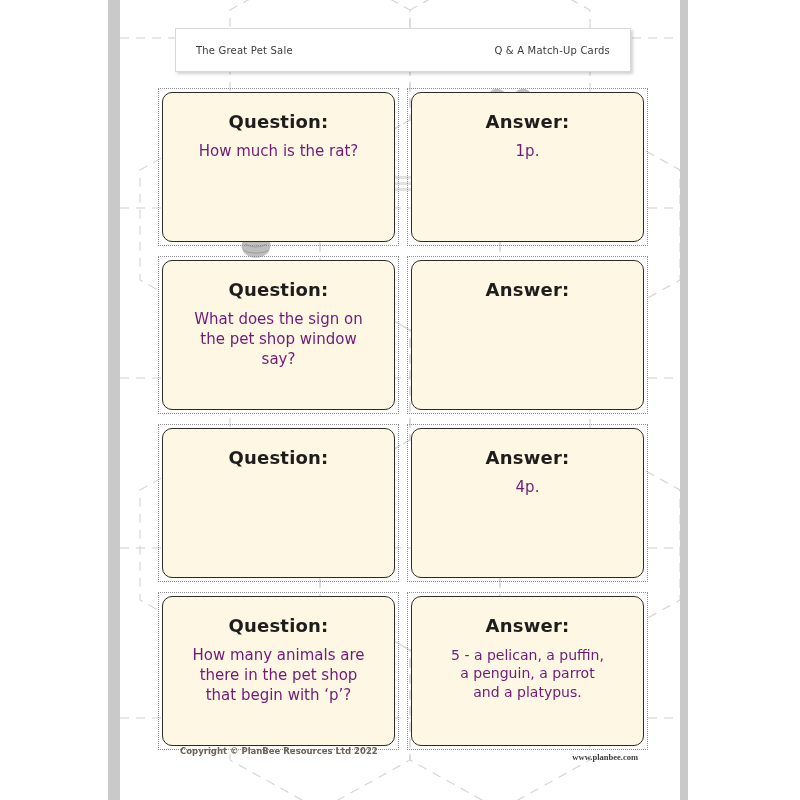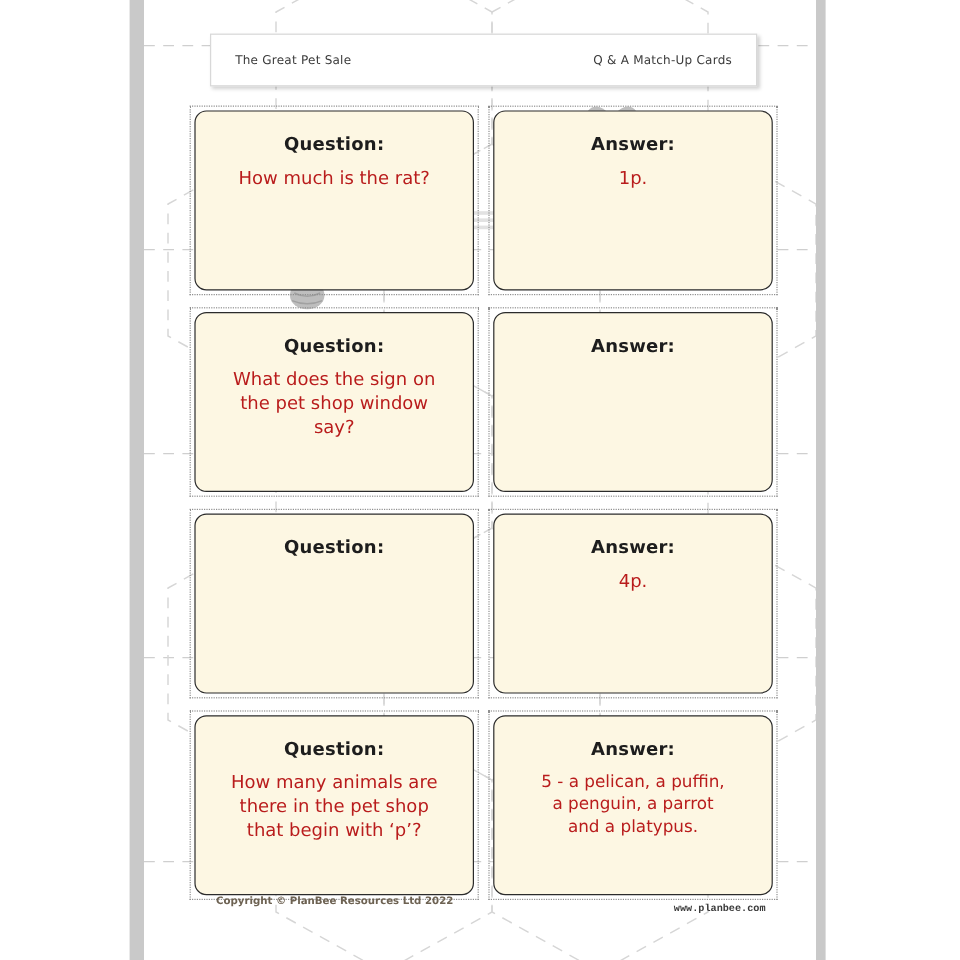--- a/index.html
+++ b/index.html
@@ -103,30 +103,30 @@
     border-radius: 10px;
     box-sizing: border-box;
     display: flex;
     flex-direction: column;
     align-items: center;
     padding-top: 18px;
   }
   .card-heading {
     font-family: "DejaVu Sans", sans-serif;
     font-weight: bold;
-    font-size: 15px;
+    font-size: 18px;
     color: #1d1d1d;
     letter-spacing: 0.2px;
     margin-bottom: 10px;
   }
   .card-body {
     font-family: "DejaVu Sans", sans-serif;
     font-size: 15px;
     line-height: 1.32;
-    color: #b91c1c;
+    color: #701a75;
     text-align: center;
     padding: 0 14px;
     white-space: pre-line;
   }
   .card-body.small {
     font-size: 14px;
   }
   
   .footer {
     position: absolute;
@@ -138,21 +138,21 @@
     justify-content: space-between;
     gap: 40px;
   }
   .copyright {
     font-family: "DejaVu Sans", sans-serif;
     font-size: 8.5px;
     font-weight: bold;
     color: #6d6252;
   }
   .weblink {
-    font-family: Liberation Mono, monospace;
+    font-family: Liberation Serif, serif;
     font-size: 8.5px;
     font-weight: bold;
     color: #3a3a3a;
     margin-top: 12px;
   }
   
   .bee {
     position: absolute;
     pointer-events: none;
     opacity: 0.92;

